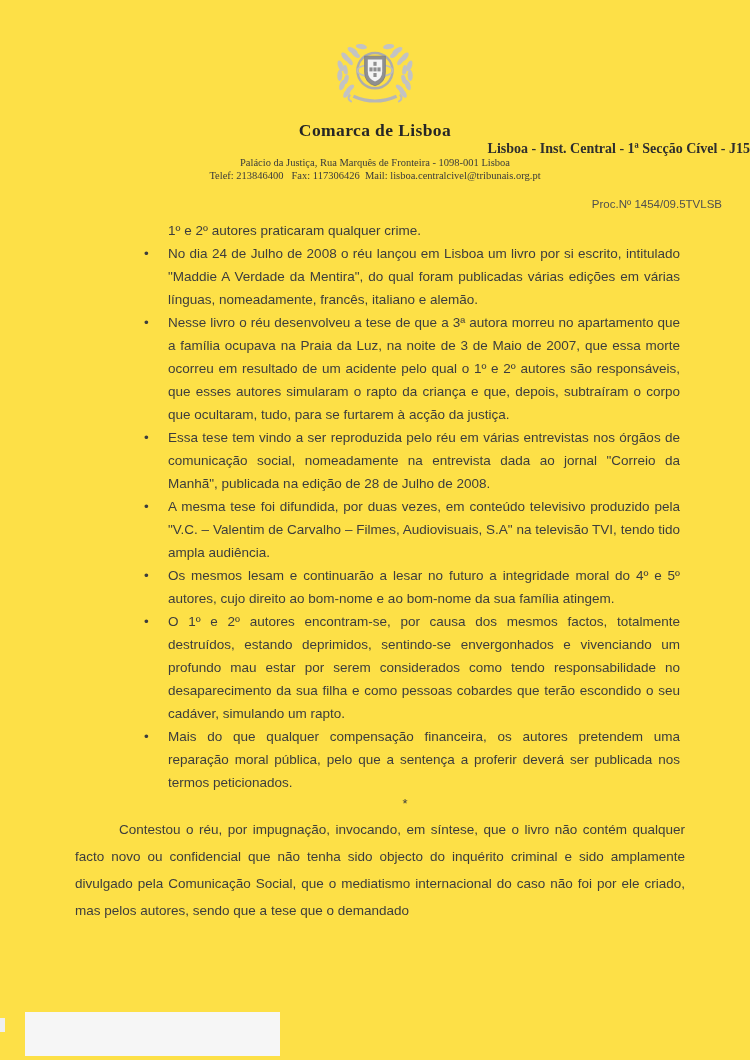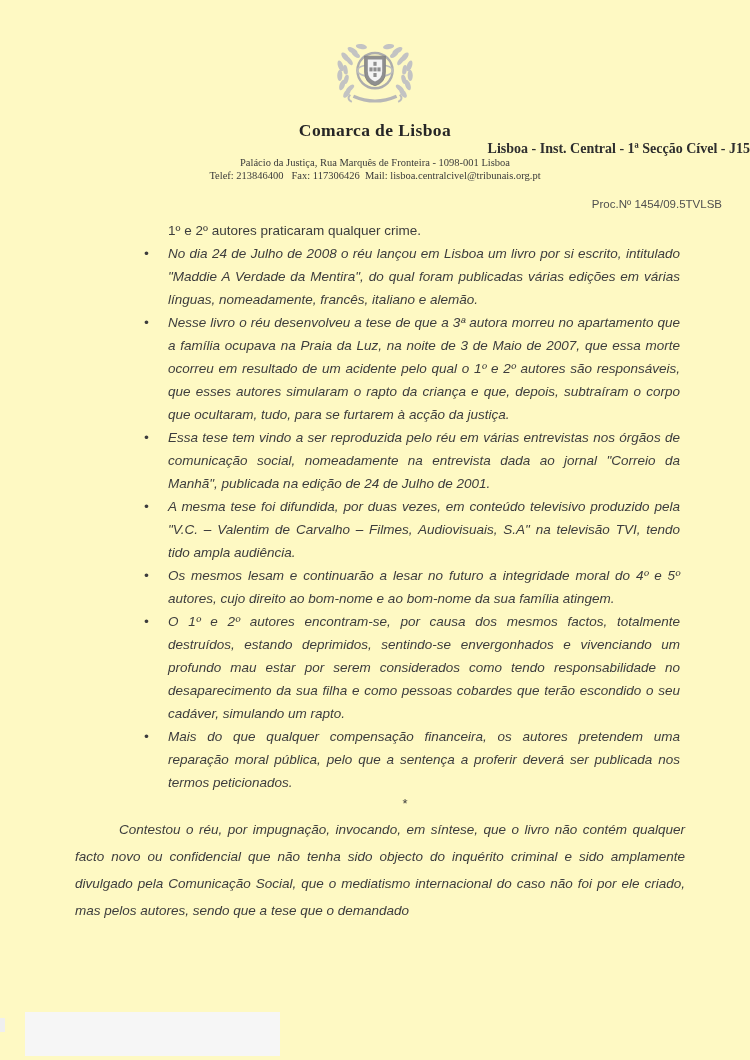--- a/index.html
+++ b/index.html
@@ -1,20 +1,20 @@
 <!DOCTYPE html>
 <html><head>
 <meta charset="utf-8">
 <style>
   html, body { margin: 0; padding: 0; background: #ffffff; }
   .page {
     position: relative;
     width: 750px;
     height: 1060px;
-    background: #fef9c3;
+    background: #fde047;
     overflow: hidden;
     font-family: "Liberation Sans", sans-serif;
     color: #3f3f3f;
   }
   
   .letterhead { text-align: center; padding-top: 40px; }
   .emblem-wrap { width: 110px; margin: 0 auto 2px auto; }
   .court-name {
     font-family: "Liberation Serif", serif;
     font-weight: bold;
@@ -46,21 +46,21 @@
   }
   
   .doc-body {
     margin: 9px 70px 0 168px;   
     font-size: 13.5px;
     line-height: 23px;
     text-align: justify;
     color: #3d3d3d;
   }
   .continuation-line { text-align: left; }
-  .bullet-item { position: relative; font-style: italic; }
+  .bullet-item { position: relative; }
   .bullet-item::before {
     content: "\2022";
     position: absolute;
     left: -24px;
     top: 0;
     font-size: 13.5px;
     color: #3d3d3d;
   }
   .separator-star {
     margin: 2px 60px 0 120px;   
@@ -69,21 +69,20 @@
     line-height: 16px;
     color: #3d3d3d;
   }
   .closing-paragraph {
     margin: 4px 65px 14px 75px;    
     text-indent: 44px;
     font-size: 13.5px;
     line-height: 27px;
     text-align: justify;
     color: #3d3d3d;
-    font-style: italic;
   }
   
   .scan-artifact {
     position: absolute;
     left: 25px;
     bottom: 4px;
     width: 255px;
     height: 44px;
     background: #f6f6f6;
   }
@@ -164,21 +163,21 @@
 
   <div class="doc-body">
     <div class="continuation-line">1º e 2º autores praticaram qualquer crime.</div>
 
     <div class="bullet-list">
 
         <div class="bullet-item">No dia 24 de Julho de 2008 o réu lançou em Lisboa um livro por si escrito, intitulado "Maddie A Verdade da Mentira", do qual foram publicadas várias edições em várias línguas, nomeadamente, francês, italiano e alemão.</div>
 
         <div class="bullet-item">Nesse livro o réu desenvolveu a tese de que a 3ª autora morreu no apartamento que a família ocupava na Praia da Luz, na noite de 3 de Maio de 2007, que essa morte ocorreu em resultado de um acidente pelo qual o 1º e 2º autores são responsáveis, que esses autores simularam o rapto da criança e que, depois, subtraíram o corpo que ocultaram, tudo, para se furtarem à acção da justiça.</div>
 
-        <div class="bullet-item">Essa tese tem vindo a ser reproduzida pelo réu em várias entrevistas nos órgãos de comunicação social, nomeadamente na entrevista dada ao jornal "Correio da Manhã", publicada na edição de 24 de Julho de 2001.</div>
+        <div class="bullet-item">Essa tese tem vindo a ser reproduzida pelo réu em várias entrevistas nos órgãos de comunicação social, nomeadamente na entrevista dada ao jornal "Correio da Manhã", publicada na edição de 28 de Julho de 2008.</div>
 
         <div class="bullet-item">A mesma tese foi difundida, por duas vezes, em conteúdo televisivo produzido pela "V.C. – Valentim de Carvalho – Filmes, Audiovisuais, S.A" na televisão TVI, tendo tido ampla audiência.</div>
 
 
         <div class="bullet-item">Os mesmos lesam e continuarão a lesar no futuro a integridade moral do 4º e 5º autores, cujo direito ao bom-nome e ao bom-nome da sua família atingem.</div>
 
         <div class="bullet-item">O 1º e 2º autores encontram-se, por causa dos mesmos factos, totalmente destruídos, estando deprimidos, sentindo-se envergonhados e vivenciando um profundo mau estar por serem considerados como tendo responsabilidade no desaparecimento da sua filha e como pessoas cobardes que terão escondido o seu cadáver, simulando um rapto.</div>
 
         <div class="bullet-item">Mais do que qualquer compensação financeira, os autores pretendem uma reparação moral pública, pelo que a sentença a proferir deverá ser publicada nos termos peticionados.</div>
       </div>

